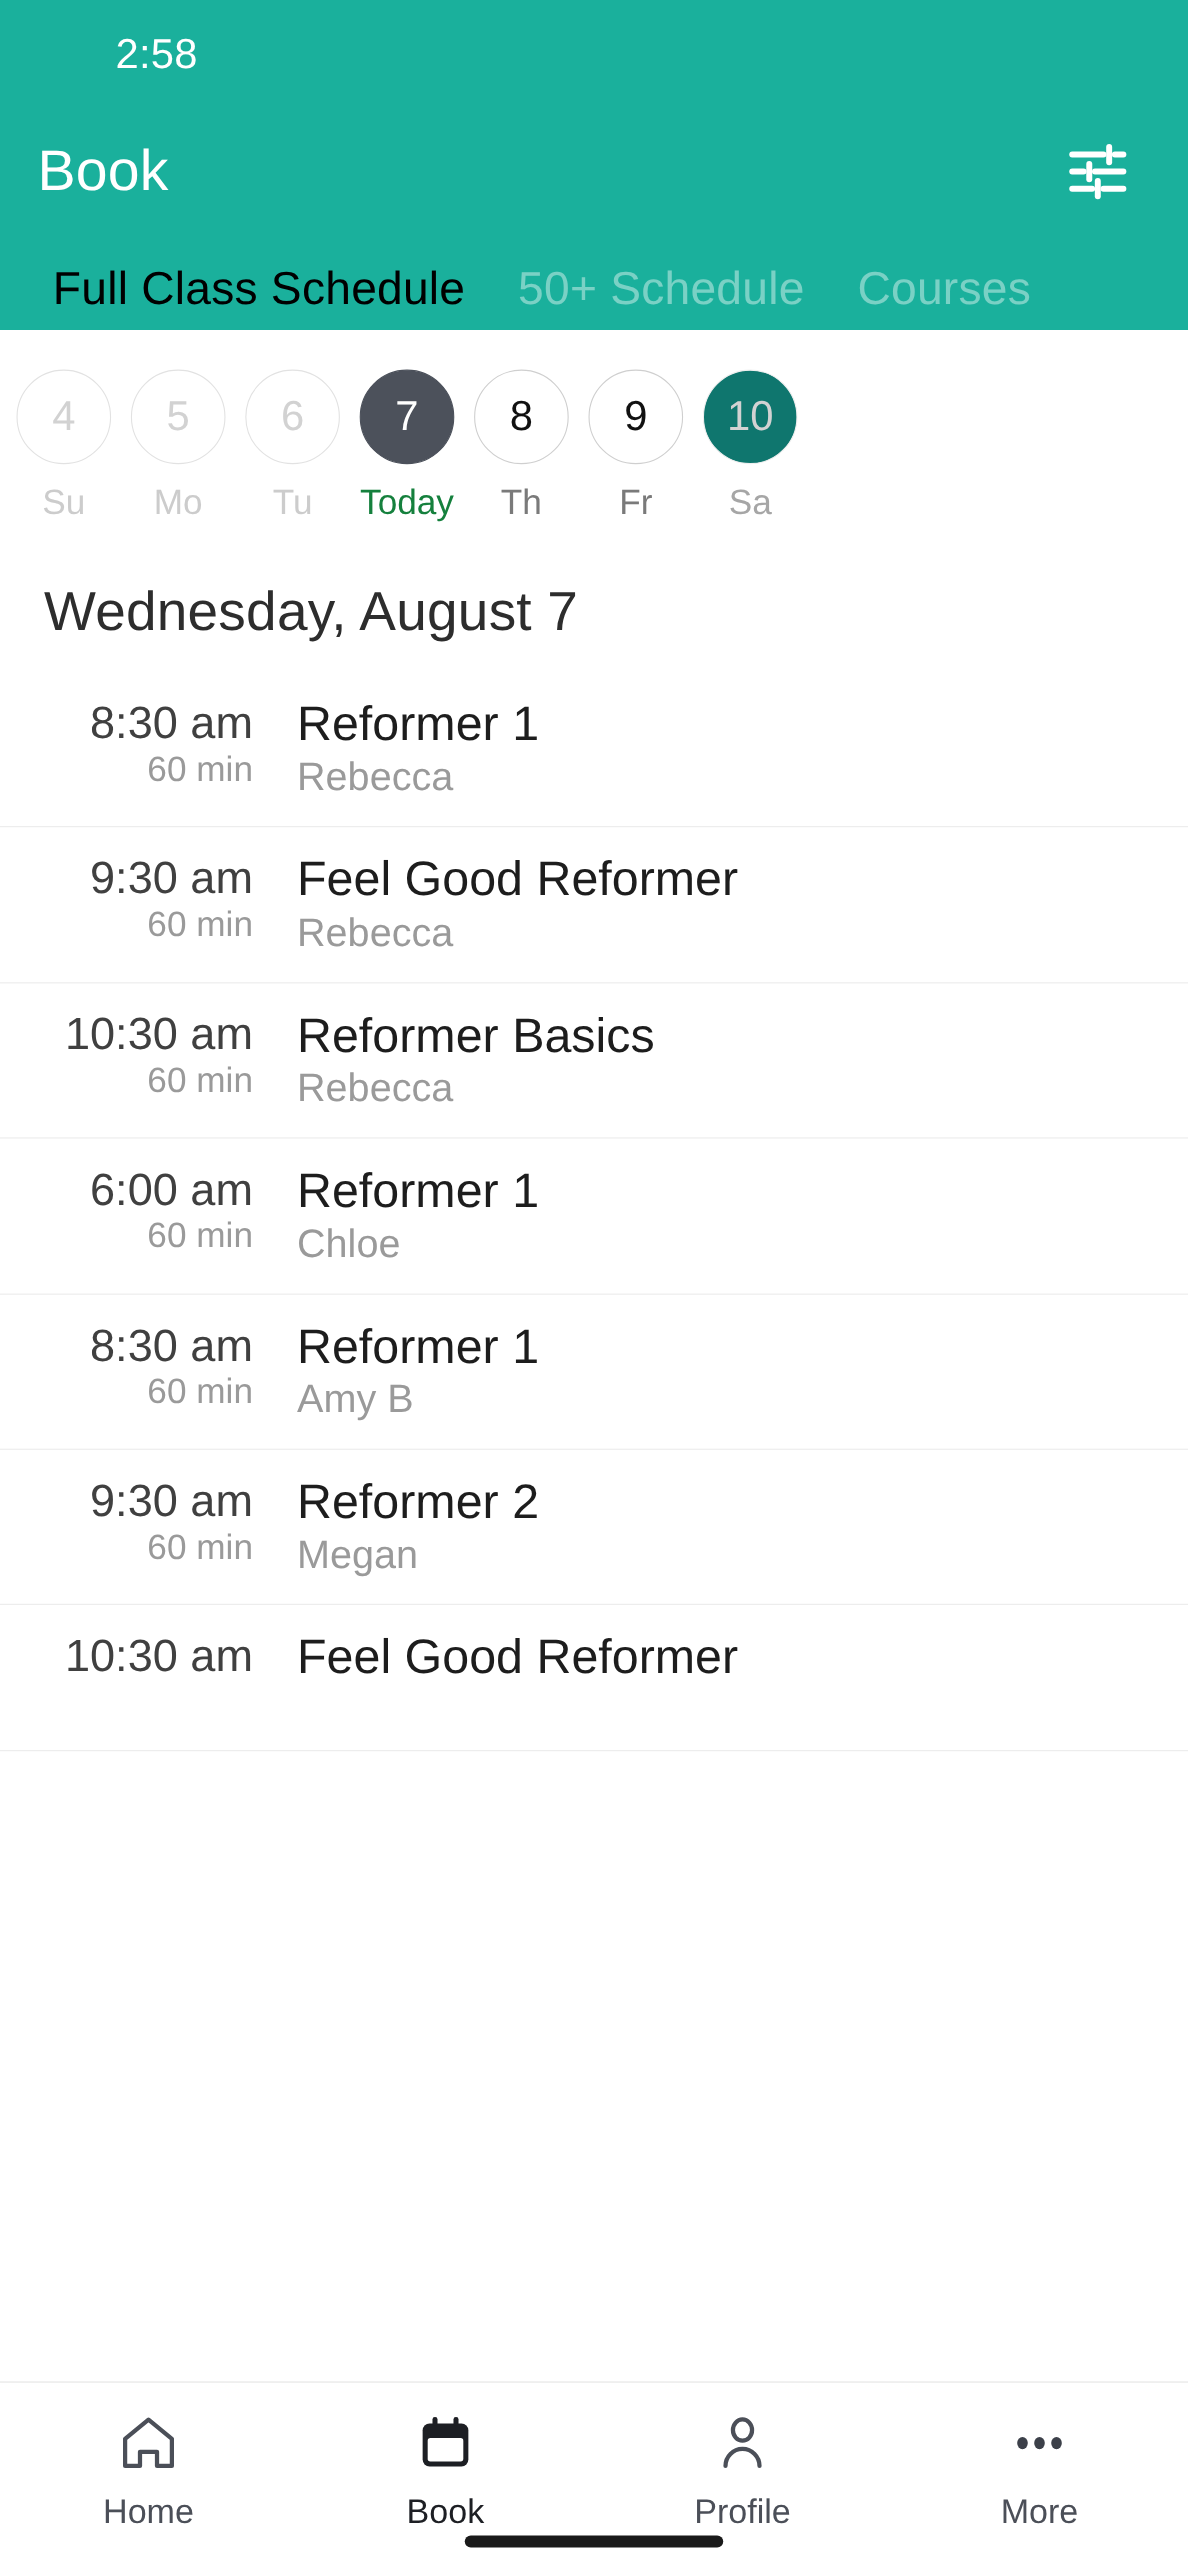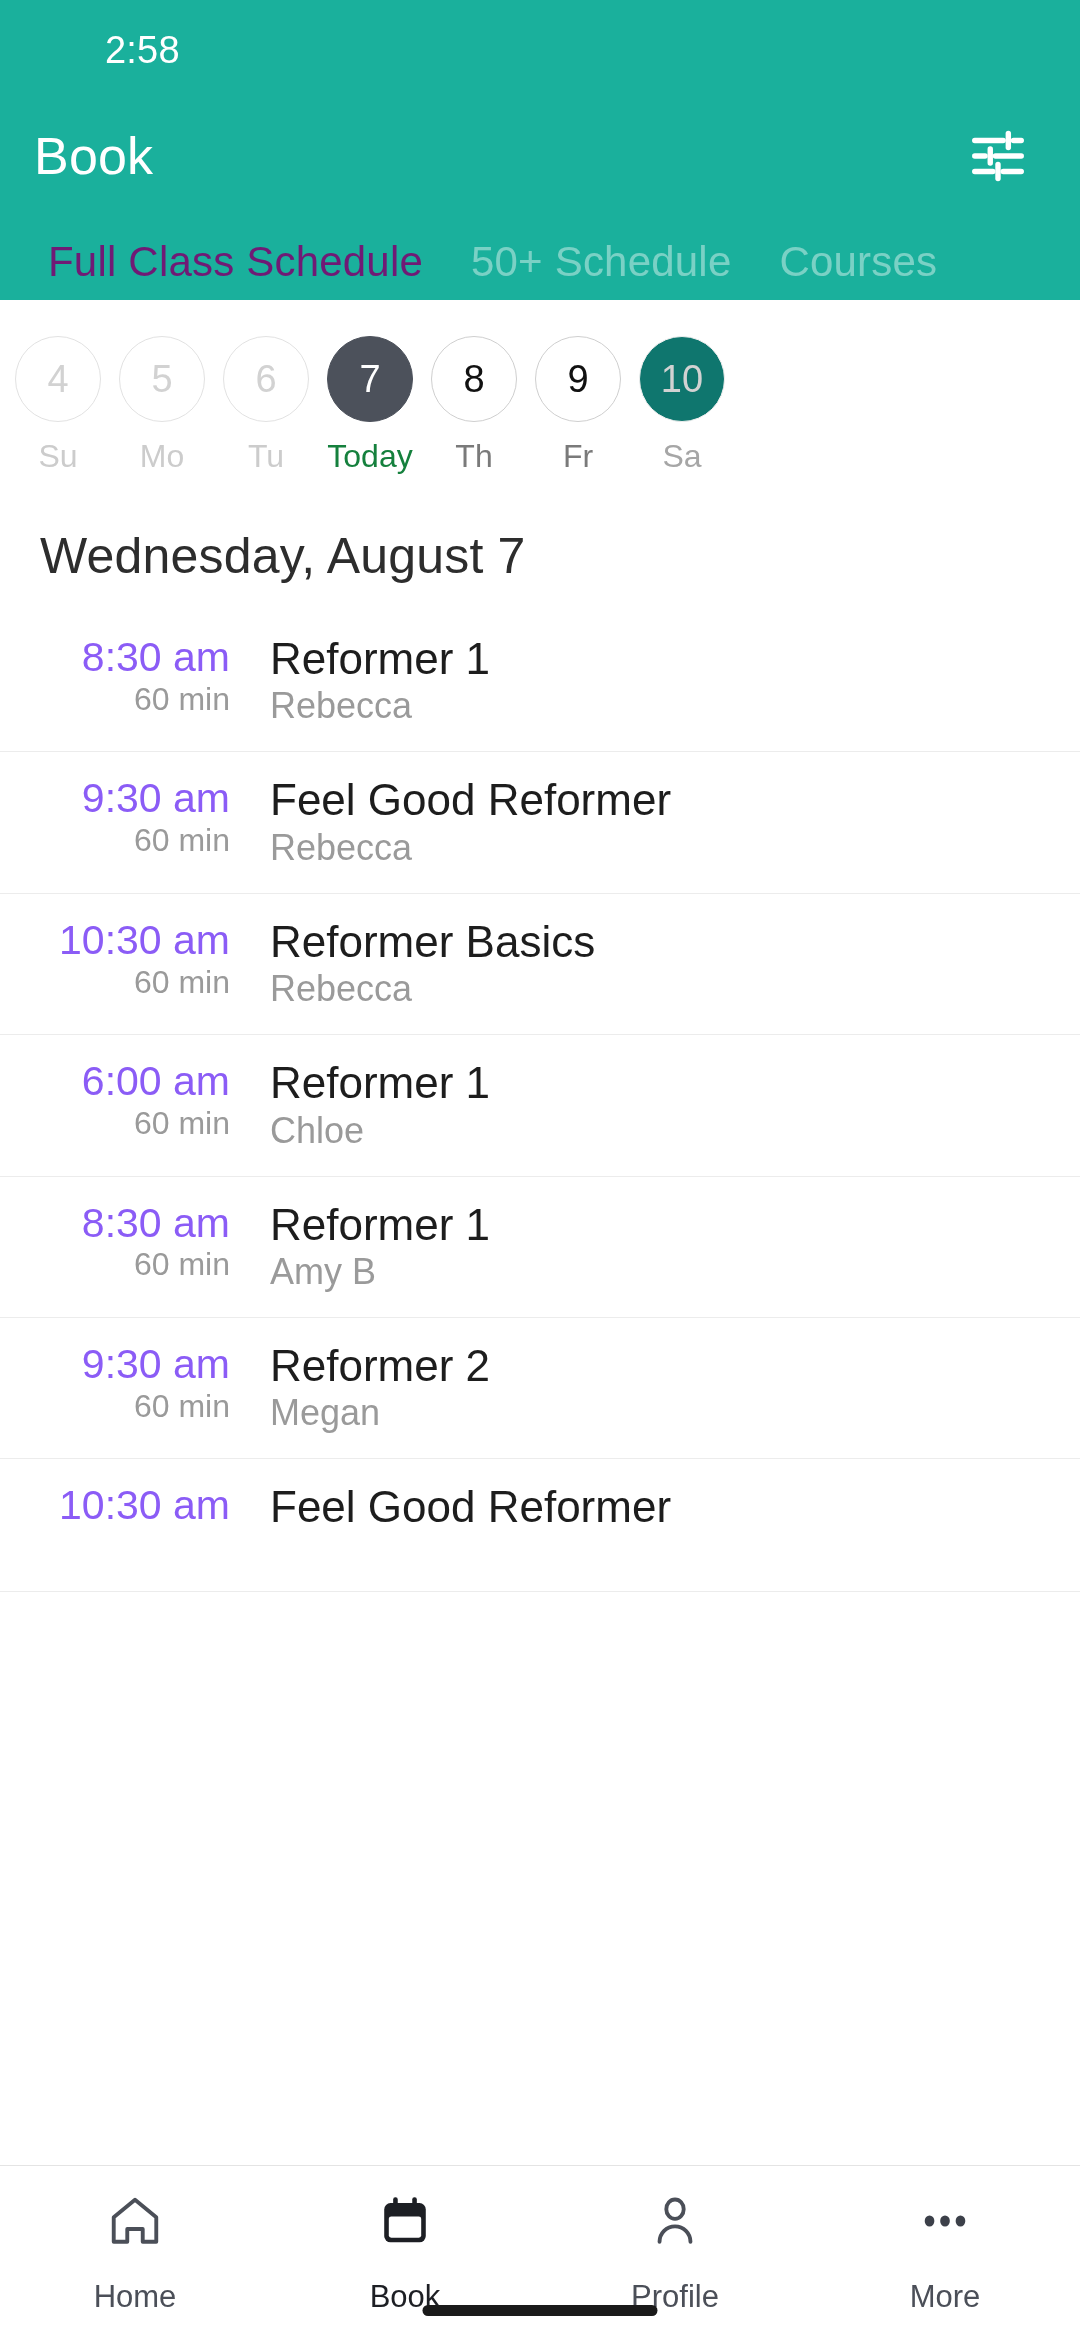--- a/index.html
+++ b/index.html
@@ -59,21 +59,21 @@
     white-space:nowrap;
   }
   .tab {
     font-size:42px;
     color:rgba(255,255,255,0.42);
     padding:0 24px 14px 24px;
     flex:0 0 auto;
     cursor:pointer;
     letter-spacing:0.2px;
   }
-  .tab.active { color:#701a75; }
+  .tab.active { color:#000000; }
 
   
   .datestrip {
     flex:0 0 auto;
     background:#ffffff;
     padding:36px 0 20px 0;
     display:flex;
     align-items:flex-start;
     overflow:hidden;
   }
@@ -131,21 +131,21 @@
     min-height:133px;
     cursor:pointer;
   }
   .classrow .timecol {
     flex:0 0 190px;
     display:flex; flex-direction:column; align-items:flex-end;
     padding-right:0;
   }
   .classrow .time {
     font-size:41px;
-    color:#8b5cf6;
+    color:#404040;
     line-height:1.12;
   }
   .classrow .dur {
     font-size:32px;
     color:#9a9a9a;
   }
   .classrow .infocol {
     flex:1 1 auto;
     padding-left:40px;
   }
@@ -170,21 +170,21 @@
     align-items:flex-start;
     padding-top:24px;
   }
   .navitem {
     flex:1 1 0;
     display:flex; flex-direction:column; align-items:center;
     cursor:pointer;
   }
   .navicon { height:62px; display:flex; align-items:center; justify-content:center; }
   .navlabel {
-    margin-top:27px;
+    margin-top:14px;
     font-size:31px;
     color:#4b4f58;
   }
   .navitem.active .navlabel { color:#1d1f24; }
 
   .homeindicator {
     position:absolute;
     left:50%; transform:translateX(-50%);
     bottom:24px;
     width:235px; height:11px;

